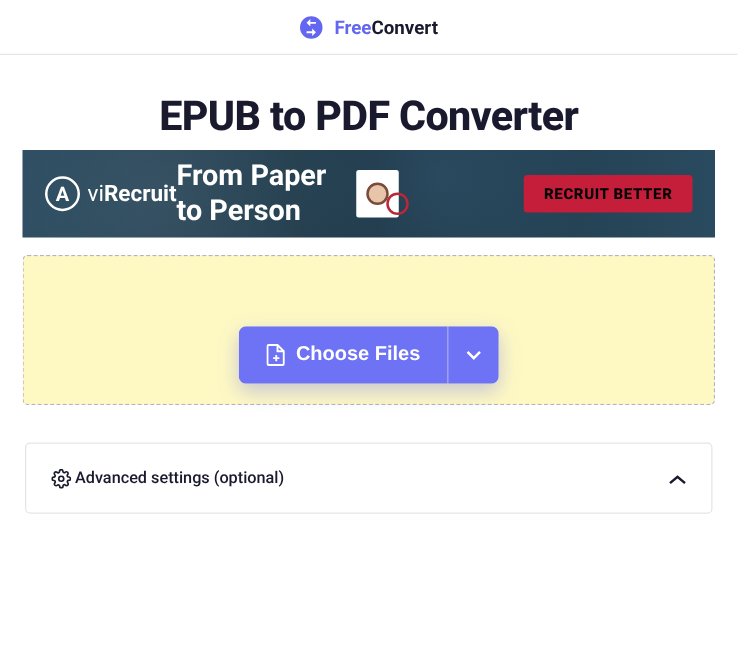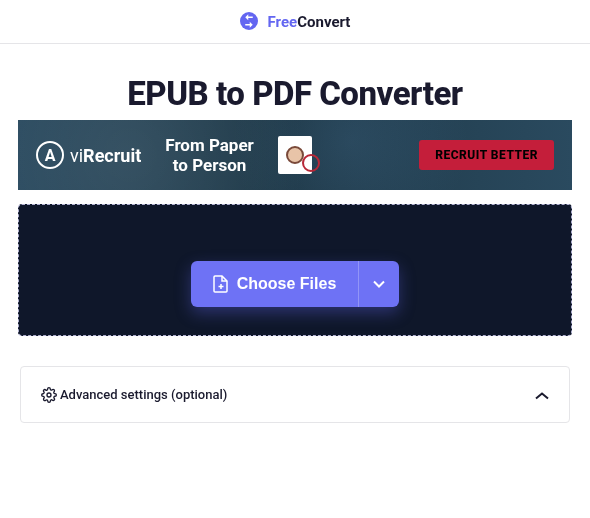--- a/index.html
+++ b/index.html
@@ -12,20 +12,21 @@
     }
     .header {
       border-bottom: 1px solid #e5e5e8;
       padding: 12px 0;
       display: flex;
       justify-content: center;
       align-items: center;
     }
     .logo {
       display: flex;
+      align-items: center;
       gap: 10px;
     }
     .logo-icon {
       width: 18px;
       height: 18px;
       background: #6366f1;
       border-radius: 50%;
       display: flex;
       align-items: center;
       justify-content: center;
@@ -95,26 +96,24 @@
       font-size: 16px;
       font-weight: 700;
     }
     .ad-logo-text {
       font-size: 18px;
       font-weight: 400;
     }
     .ad-logo-text strong { font-weight: 700; }
     .ad-slogan {
       color: #fff;
-      font-size: 17px;
+      font-size: 23px;
       font-weight: 700;
       line-height: 1.2;
-      margin-left: 24px;
-      z-index: 1;
-      text-align: center;
+      z-index: 1;
     }
     .ad-photo {
       width: 34px;
       height: 38px;
       background: #fff;
       border-radius: 2px;
       margin-left: 24px;
       position: relative;
       z-index: 1;
       display: flex;
@@ -145,23 +144,23 @@
       color: #000000;
       padding: 8px 16px;
       font-size: 12px;
       font-weight: 800;
       letter-spacing: 0.5px;
       border-radius: 3px;
       z-index: 1;
     }
     .dropzone {
       border: 1.5px dashed #b0b0d0;
-      background: #0f172a;
+      background: #fef9c3;
       border-radius: 4px;
-      padding: 56px 0 28px;
+      padding: 56px 0 16px;
       text-align: center;
       margin-bottom: 30px;
     }
     .file-btns {
       display: inline-flex;
       box-shadow: 0 6px 16px rgba(99, 102, 241, 0.35);
       border-radius: 6px;
       overflow: hidden;
     }
     .choose-btn {

